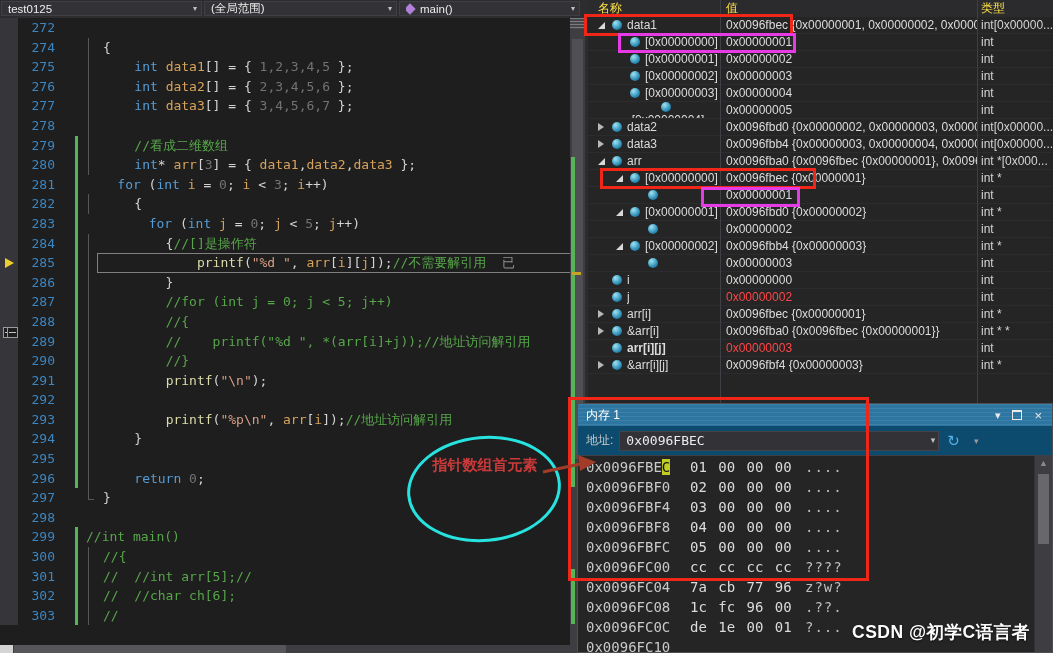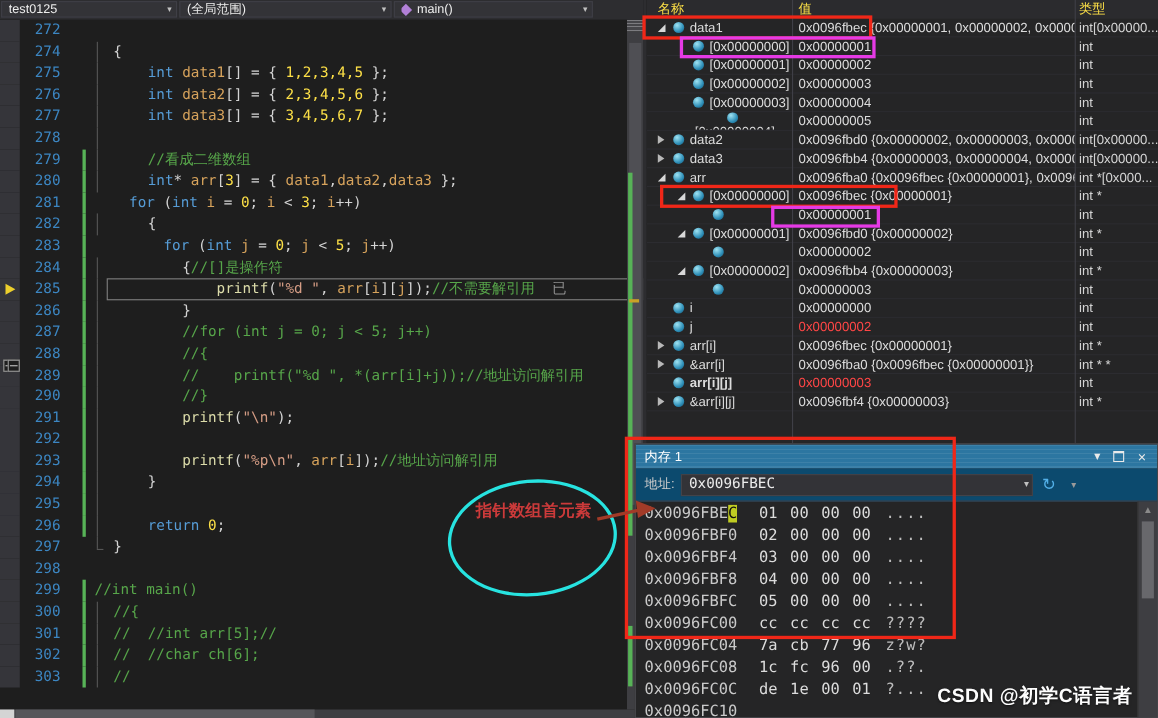--- a/index.html
+++ b/index.html
@@ -21,21 +21,21 @@
   .chg{width:16px;flex:none;position:relative;}
   .chg-on::after{content:'';position:absolute;right:2px;top:0;bottom:0;width:3px;background:#57b357;}
   .fold{width:17px;flex:none;position:relative;}
   .fold-line::before{content:'';position:absolute;left:8px;top:0;bottom:0;border-left:1px solid #565656;}
   .fold-end::before{content:'';position:absolute;left:8px;top:0;height:55%;border-left:1px solid #565656;}
   .fold-end::after{content:'';position:absolute;left:8px;top:55%;width:6px;border-top:1px solid #565656;}
   .fold-box{position:absolute;left:3px;top:50%;margin-top:-5px;width:9px;height:9px;border:1px solid #9a9a9a;background:#1e1e1e;z-index:2;box-sizing:content-box;}
   .fold-box::after{content:'';position:absolute;left:1px;right:1px;top:4px;border-top:1px solid #c2c2c2;}
   .ctext{flex:1;overflow:hidden;padding-left:6px;}
   .cur-line{outline:1px solid #808080;outline-offset:-1px;}
-  .tk-kw{color:#569cd6}.tk-fn{color:#dcdcaa}.tk-var{color:#d7a35c}.tk-num{color:#fde047}
+  .tk-kw{color:#569cd6}.tk-fn{color:#dcdcaa}.tk-var{color:#d7a35c}.tk-num{color:#737373}
   .tk-str{color:#d69d85}.tk-com{color:#57a64a}.tk-pl{color:#d4d4d4}.tk-dim{color:#8f8f8f}
   
   .vgrip{position:absolute;left:570px;top:18px;width:15px;height:11px;background:#46464a;
          background-image:repeating-linear-gradient(to bottom,#7c7c80 0 1px,transparent 1px 3px);}
   .vscroll{position:absolute;left:570px;top:29px;width:15px;height:616px;background:#3e3e42;}
   .vthumb{position:absolute;left:2px;top:10px;width:11px;height:420px;background:#4f4f54;}
   .mark-green{position:absolute;left:1px;width:4px;background:#57b357;}
   .mark-caret{position:absolute;left:2px;width:9px;height:3px;background:#c9a227;}
   .hscroll{position:absolute;left:0;top:645px;width:585px;height:8px;background:#3e3e42;}
   .hthumb{position:absolute;left:14px;top:0;width:272px;height:8px;background:#56565a;}
@@ -92,21 +92,21 @@
            font-size:15px;line-height:26px;font-weight:600;z-index:61;pointer-events:none;}
   .watermark{position:absolute;left:852px;top:620px;color:#fdfdfd;font-size:17.5px;font-weight:600;
              letter-spacing:.5px;z-index:70;pointer-events:none;text-shadow:0 1px 2px rgba(0,0,0,.6);}
 </style>
 </head>
 <body>
 
 <div id="app">
 
   <div class="navbar">
-    <div class="combo" style="width:160px">
+    <div class="combo" style="width:201px">
       <span class="combo-inner">
           <span>test0125</span>
         </span>
       <span class="arrow">▾</span>
     </div>
     <div class="combo" style="width:193px">
       <span class="combo-inner">
           <span>(全局范围)</span>
         </span>
       <span class="arrow">▾</span>

